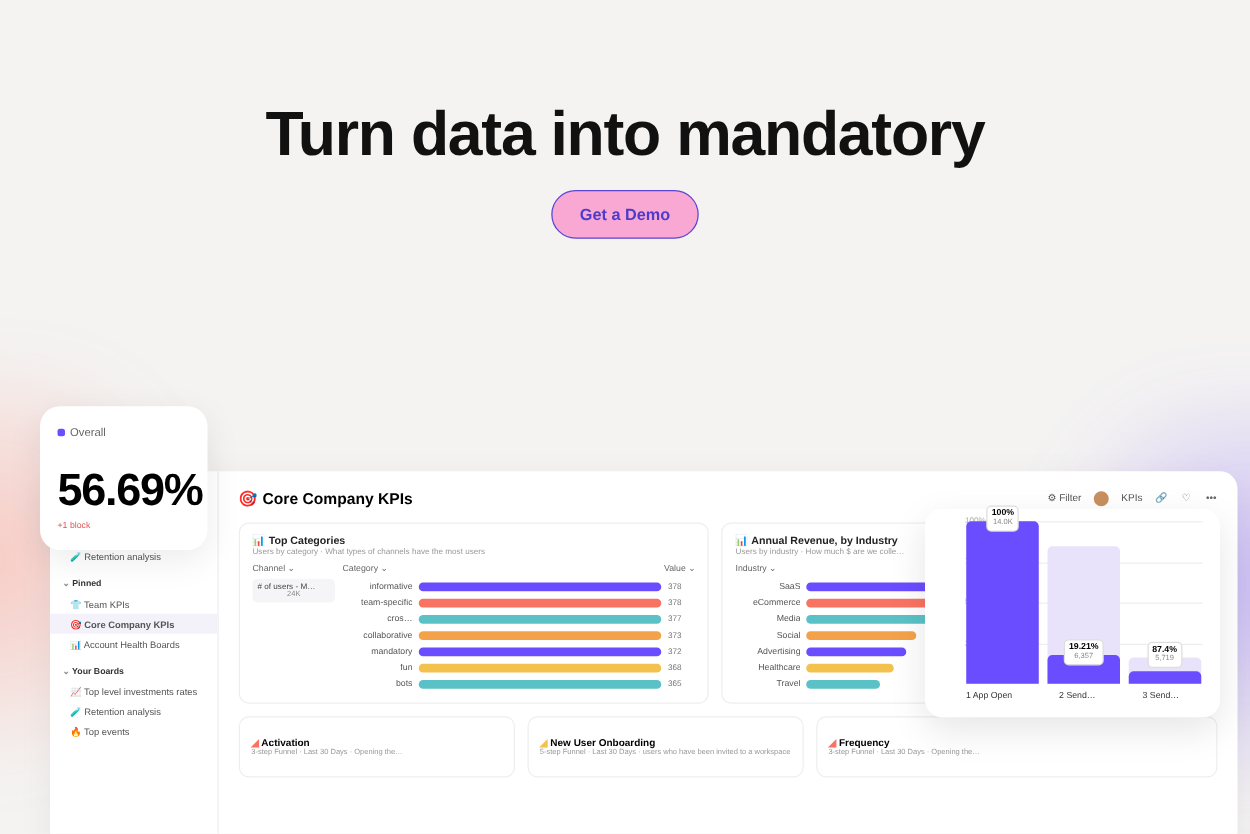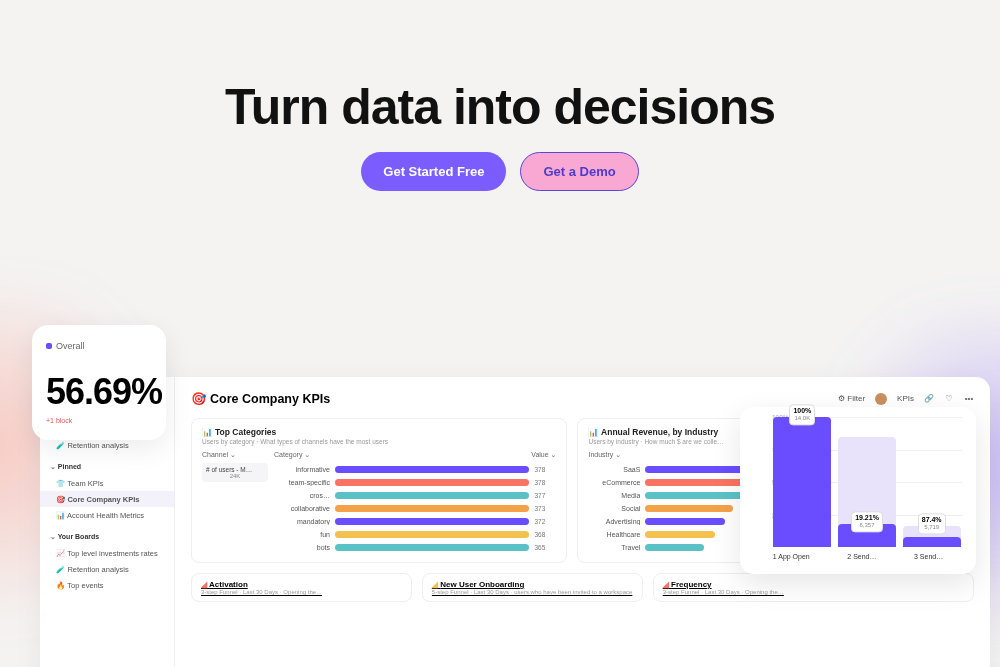--- a/index.html
+++ b/index.html
@@ -153,21 +153,21 @@
 .ar-hdr span:first-child{ width:56px; }
 .ar-hdr .val{ margin-left:auto; }
 .ar-row { display:flex; align-items:center; gap:5px; height:13px; font-size:7px; }
 .ar-row .ind { width:52px; text-align:right; color:#555; overflow:hidden; }
 .ar-row .barwrap { flex:1; }
 .ar-row .bar { height:7px; border-radius:4px; }
 .ar-row .v { width:34px; font-size:6.5px; color:#777; }
 
 
 .panels2 { display:flex; gap:10px; margin-top:10px; }
-.panel-sm { border:1px solid #eee; border-radius:8px; padding:6px 9px; flex:1; margin-right:0;text-decoration:underline; }
+.panel-sm { border:1px solid #eee; border-radius:8px; padding:16px 9px; flex:1; margin-right:0; }
 .panel-sm:last-child{ flex:1.5; }
 .panel-sm .ph { font-size:8px; font-weight:600; }
 .panel-sm .ps { font-size:6px; color:#999; }
 
 
 .card-funnel {
   position:absolute;
   right: 4px; top: 82px;
   width: 236px;
   background:#fff;
@@ -185,23 +185,22 @@
 .fn-fg { position:absolute; bottom:0; width:58px; background:#6a4dff; border-radius:4px 4px 0 0; }
 .fn-tag { position:absolute; background:#fff; border:1px solid #ddd; border-radius:4px; padding:2px 3px; font-size:6px; text-align:center; line-height:1.15; }
 .fn-tag .p { font-weight:700; font-size:7px; }
 .fn-xl { display:flex; justify-content:space-around; font-size:7px; color:#333; margin-top:6px; }
 
 </style>
 </head>
 <body>
 
 <div class="hero">
-  <h1>Turn data into decisions</h1>
+  <h1>Turn data into mandatory</h1>
   <div class="cta-row">
-    <button class="btn btn-primary">Get Started Free</button>
     <button class="btn btn-outline">Get a Demo</button>
   </div>
 </div>
 
 <div class="stage">
   <div class="glow-l"></div>
   <div class="glow-r"></div>
 
   <div class="card-overall">
     <div class="lbl">Overall</div>
@@ -209,21 +208,21 @@
     <div class="tiny">+1 block</div>
   </div>
 
   <div class="dash">
     <div class="sidebar">
       <div class="sb-item">🧪 Retention analysis</div>
       <div style="height:6px"></div>
       <div class="sb-sec">Pinned</div>
       <div class="sb-item">👕 Team KPIs</div>
       <div class="sb-item active">🎯 Core Company KPIs</div>
-      <div class="sb-item">📊 Account Health Metrics</div>
+      <div class="sb-item">📊 Account Health Boards</div>
       <div style="height:6px"></div>
       <div class="sb-sec">Your Boards</div>
       <div class="sb-item">📈 Top level investments rates</div>
       <div class="sb-item">🧪 Retention analysis</div>
       <div class="sb-item">🔥 Top events</div>
     </div>
 
     <div class="main">
       <div class="dash-header">
         <div class="dash-title">🎯 Core Company KPIs</div>

